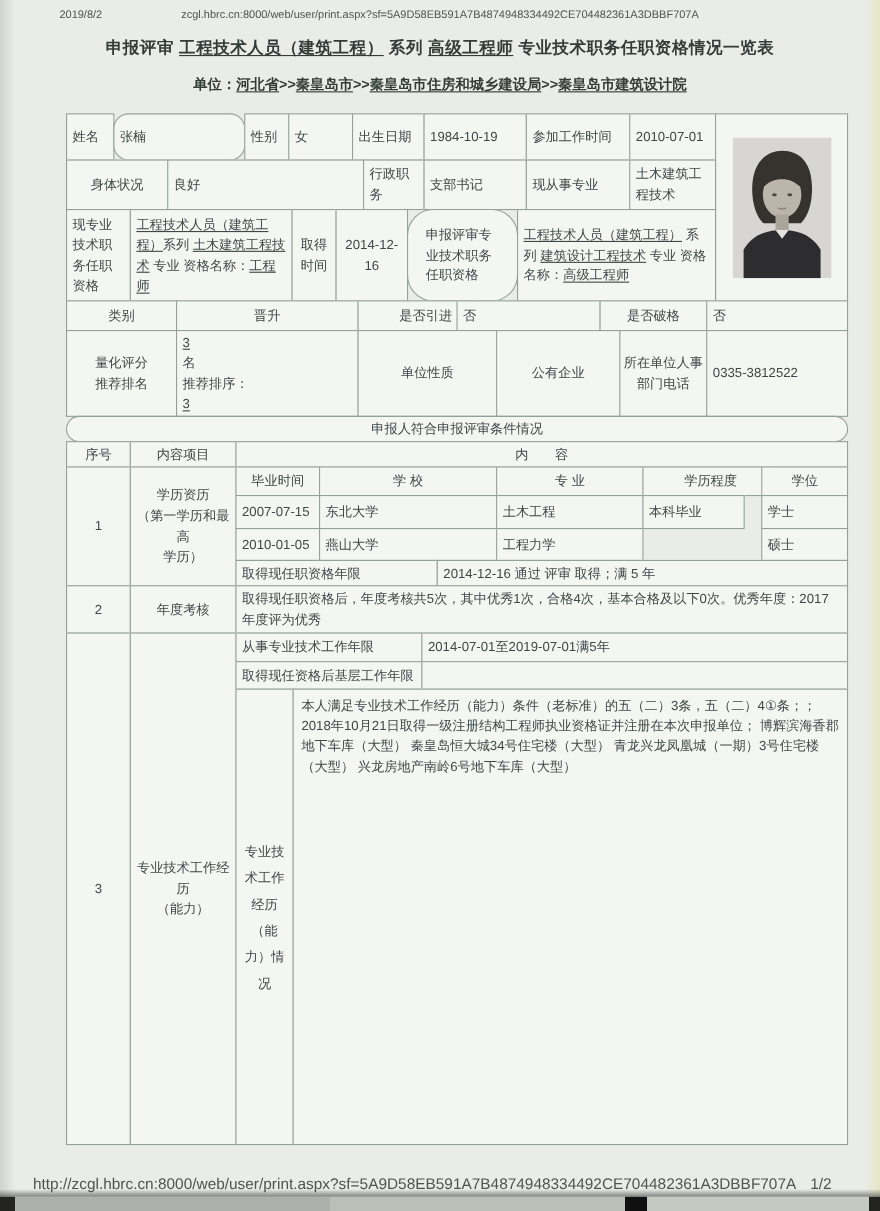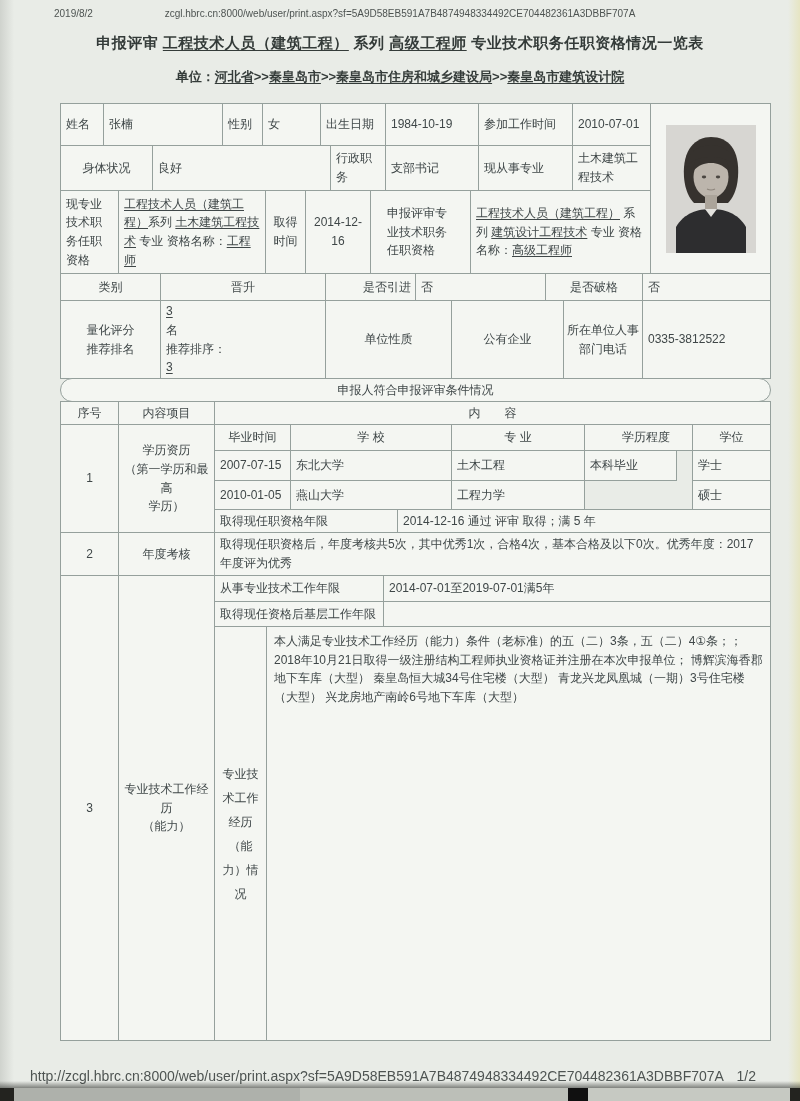--- a/index.html
+++ b/index.html
@@ -53,21 +53,21 @@
   <div class="hdr hdr-url">zcgl.hbrc.cn:8000/web/user/print.aspx?sf=5A9D58EB591A7B4874948334492CE704482361A3DBBF707A</div>
 
   <div class="title">
     <span>申报评审 </span><span class="u">工程技术人员（建筑工程）</span><span> 系列 </span><span class="u">高级工程师</span><span> 专业技术职务任职资格情况一览表</span>
   </div>
   <div class="subtitle">
     <span>单位：</span><span class="u">河北省</span><span>&gt;&gt;</span><span class="u">秦皇岛市</span><span>&gt;&gt;</span><span class="u">秦皇岛市住房和城乡建设局</span><span>&gt;&gt;</span><span class="u">秦皇岛市建筑设计院</span>
   </div>
 
   <div class="cell" style="left:60px;top:103px;width:44px;height:43px;">姓名</div>
-  <div class="cell" style="left:103px;top:103px;width:120px;height:43px;">张楠</div>
+  <div class="cell" style="left:103px;top:103px;width:120px;height:43px;border-radius:14px;">张楠</div>
   <div class="cell" style="left:222px;top:103px;width:41px;height:43px;">性别</div>
   <div class="cell" style="left:262px;top:103px;width:59px;height:43px;">女</div>
   <div class="cell" style="left:320px;top:103px;width:66px;height:43px;">出生日期</div>
   <div class="cell" style="left:385px;top:103px;width:94px;height:43px;">1984-10-19</div>
   <div class="cell" style="left:478px;top:103px;width:95px;height:43px;">参加工作时间</div>
   <div class="cell" style="left:572px;top:103px;width:79px;height:43px;">2010-07-01</div>
 
   <div class="cell photo-box" style="left:650px;top:103px;width:121px;height:171px;">
     <svg width="90" height="128" viewBox="0 0 90 128">
       <rect width="90" height="128" fill="#d7d6d2"></rect>
@@ -90,21 +90,21 @@
   <div class="cell" style="left:385px;top:145px;width:94px;height:46px;">支部书记</div>
   <div class="cell" style="left:478px;top:145px;width:95px;height:46px;">现从事专业</div>
   <div class="cell" style="left:572px;top:145px;width:79px;height:46px;">土木建筑工程技术</div>
 
   <div class="cell" style="left:60px;top:190px;width:59px;height:84px;">现专业技术职务任职资格</div>
   <div class="cell" style="left:118px;top:190px;width:148px;height:84px;">
     <div><span class="u">工程技术人员（建筑工程）</span><span>系列 </span><span class="u">土木建筑工程技术</span><span> 专业 </span><span>资格名称：</span><span class="u">工程师</span></div>
   </div>
   <div class="cell c" style="left:265px;top:190px;width:41px;height:84px;">取得时间</div>
   <div class="cell c" style="left:305px;top:190px;width:66px;height:84px;">2014-12-16</div>
-  <div class="cell pad16" style="left:370px;top:190px;width:101px;height:84px;">申报评审专业技术职务任职资格</div>
+  <div class="cell pad16" style="left:370px;top:190px;width:101px;height:84px;border-radius:24px;">申报评审专业技术职务任职资格</div>
   <div class="cell" style="left:470px;top:190px;width:181px;height:84px;">
     <div><span class="u">工程技术人员（建筑工程）</span><span> 系列 </span><span class="u">建筑设计工程技术</span><span> 专业 </span><span>资格名称：</span><span class="u">高级工程师</span></div>
   </div>
 
   <div class="cell c" style="left:60px;top:273px;width:101px;height:28px;">类别</div>
   <div class="cell c" style="left:160px;top:273px;width:166px;height:28px;">晋升</div>
   <div class="cell c" style="left:325px;top:273px;width:111px;height:28px;padding-left:18px;">是否引进</div>
   <div class="cell" style="left:415px;top:273px;width:131px;height:28px;">否</div>
   <div class="cell c" style="left:545px;top:273px;width:98px;height:28px;">是否破格</div>
   <div class="cell" style="left:642px;top:273px;width:129px;height:28px;">否</div>

